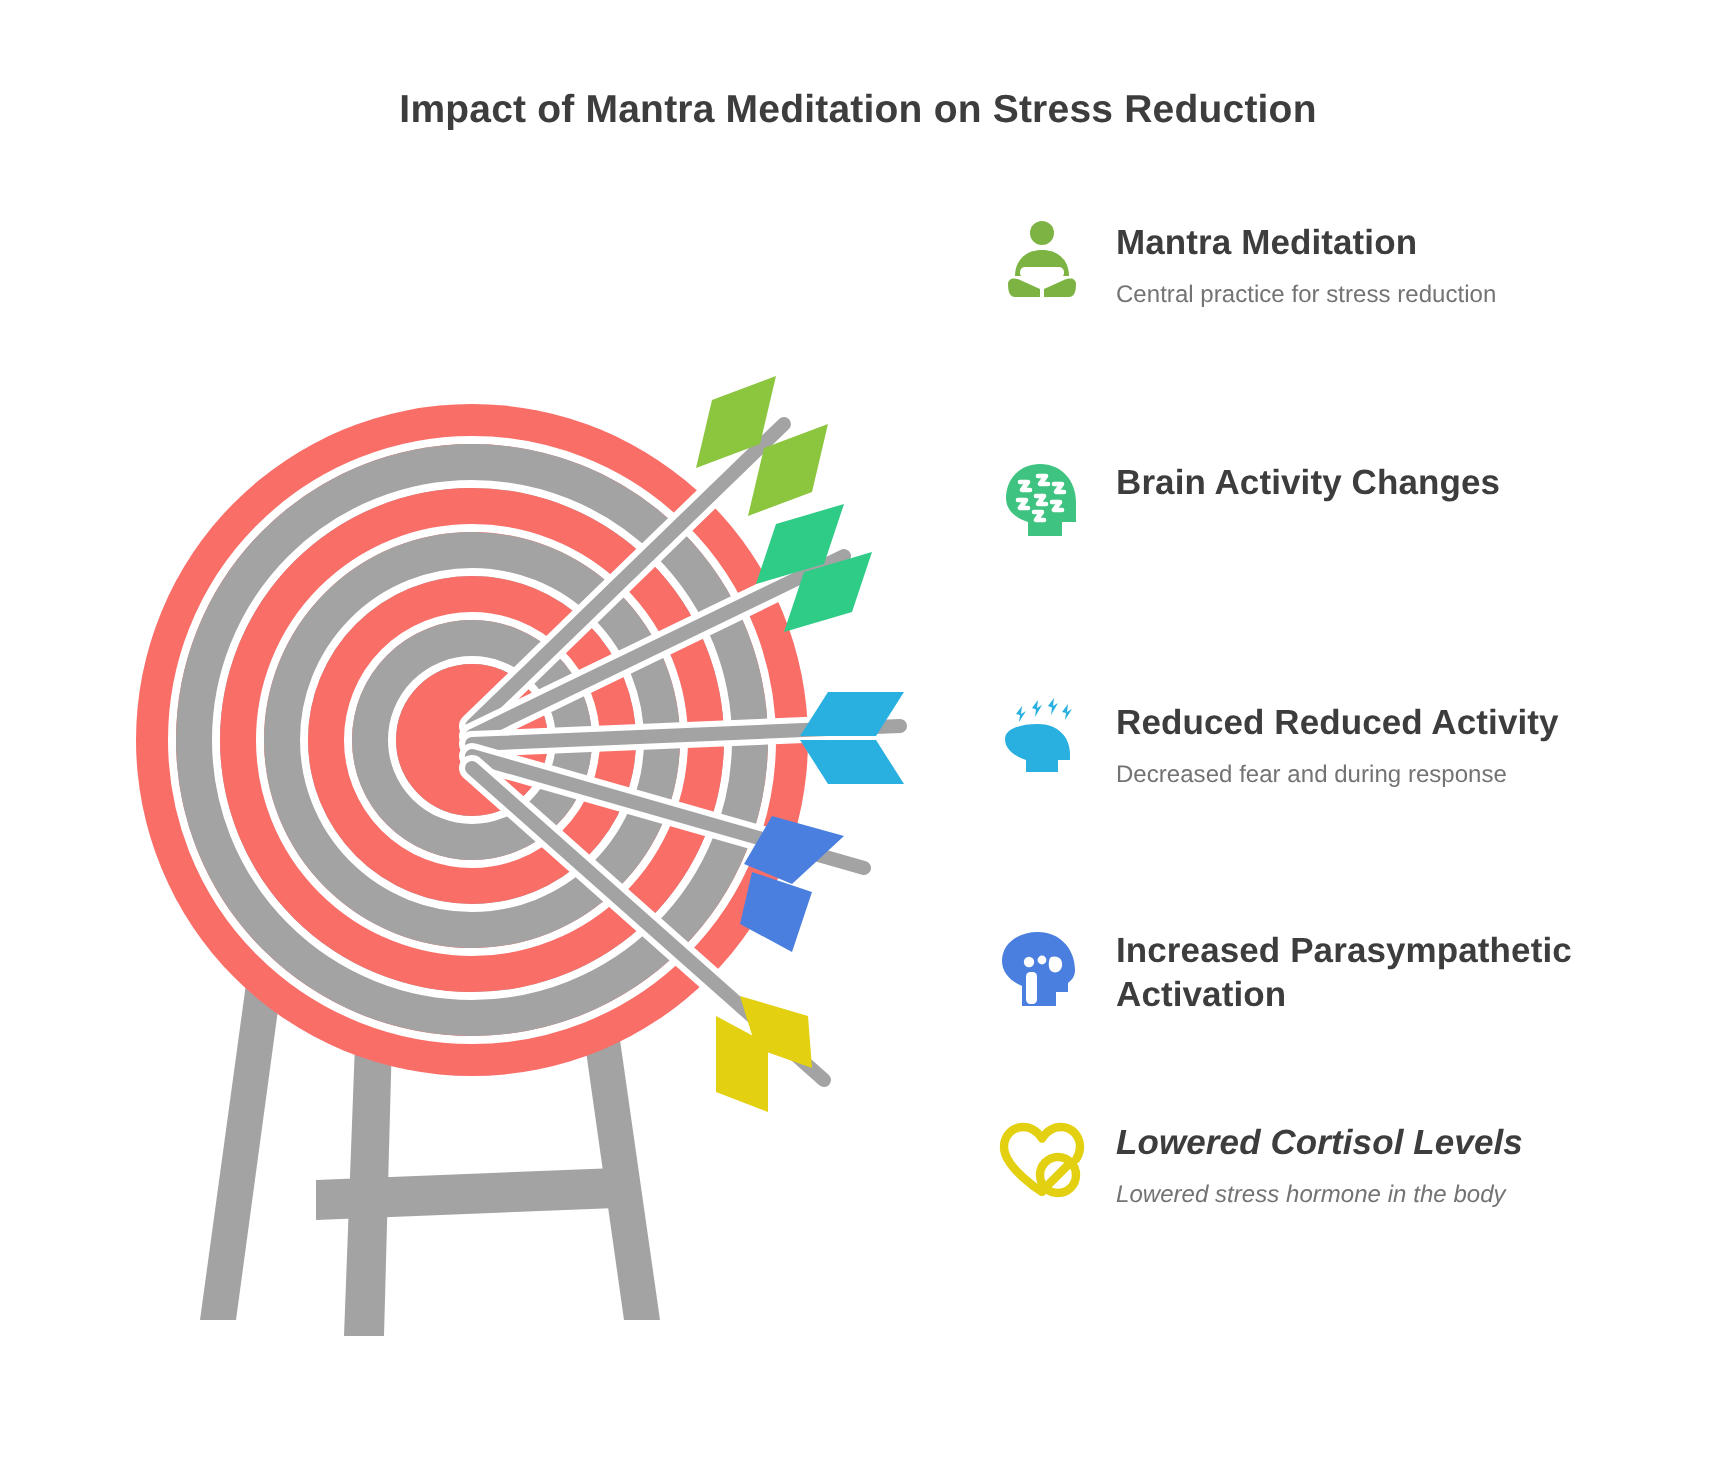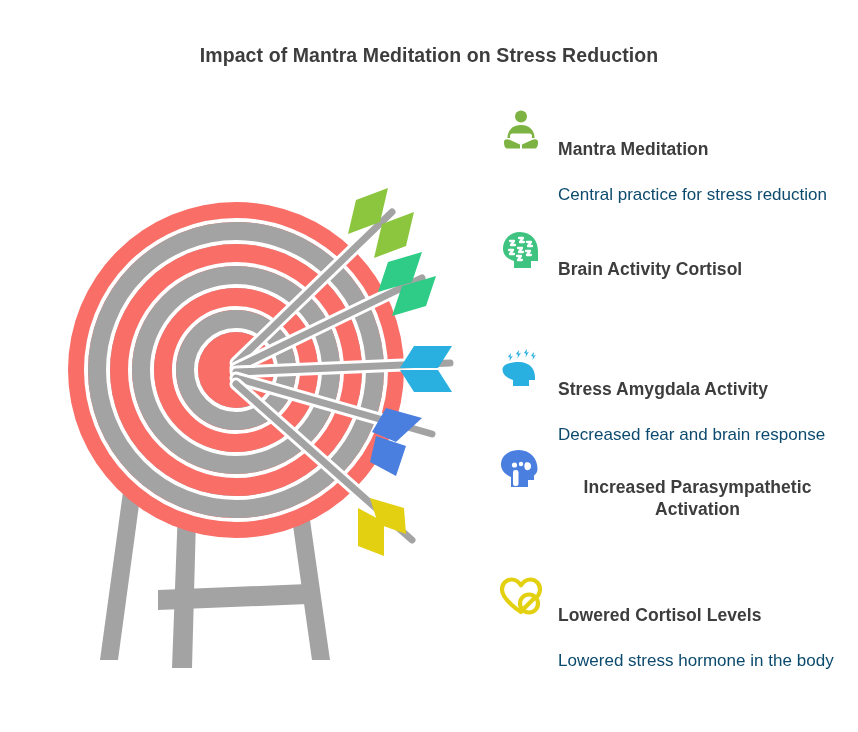--- a/index.html
+++ b/index.html
@@ -79,37 +79,36 @@
   .item .body {
     margin-left: 66px;
     padding-top: 2px;
   }
   .item .heading {
     font-size: 17.5px;
     font-weight: bold;
     color: #3d3d3d;
     line-height: 1.28;
     letter-spacing: 0.05px;
-    margin-top: 28px;
   }
   .item .desc {
-    margin-top: 23px;
-    font-size: 17px;
+    margin-top: 7px;
+    font-size: 12px;
     font-weight: normal;
-    color: #0c4a6e;
+    color: #737373;
     line-height: 1.42;
     letter-spacing: 0.02px;
   }
 
   
   .item-0 { top: 8px; }
   .item-1 { top: 128px; }
   .item-2 { top: 248px; }
-  .item-3 { top: 346px; text-align: center; }
-  .item-4 { top: 474px; }
+  .item-3 { top: 362px; }
+  .item-4 { top: 458px; font-style: italic; }
 </style>
 </head>
 <body>
 
 <div id="infographic">
 
   <div class="title">Impact of Mantra Meditation on Stress Reduction</div>
 
   <div class="illustration">
     <svg viewBox="0 0 450 530" xmlns="http://www.w3.org/2000/svg">
@@ -218,41 +217,41 @@
             <polyline points="21,10 25,10 22,14 26,14"></polyline>
             <polyline points="29,14 33,14 30,18 34,18"></polyline>
             <polyline points="11,22 15,22 12,26 16,26"></polyline>
             <polyline points="20,20 24,20 21,24 25,24"></polyline>
             <polyline points="28,23 32,23 29,27 33,27"></polyline>
             <polyline points="19,28 23,28 20,32 24,32"></polyline>
           </g>
         </svg>
       </span>
       <div class="body">
-        <div class="heading">Brain Activity Cortisol</div>
+        <div class="heading">Brain Activity Changes</div>
       </div>
     </div>
 
     <div class="item item-2">
       <span class="icon">
         <svg viewBox="0 0 46 46" xmlns="http://www.w3.org/2000/svg">
 
           <g fill="#29b0e0">
             <path d="M10 9 L13 5 L12.5 9 L15 7.5 L11.5 13 L12 9.5 Z"></path>
             <path d="M18 6 L21 2 L20.5 6 L23 4.5 L19.5 10.5 L20 6.8 Z"></path>
             <path d="M26 5 L29 1 L28.5 5 L31 3.5 L27.5 9.5 L28 5.8 Z"></path>
             <path d="M33 8 L36 4 L35.5 8 L38 6.5 L34.5 12 L35 8.5 Z"></path>
           </g>
           <path d="M21 14 C31 14 37 20.5 37 29 L37 32 L31 32 L31 38 L15 38 L15 32
                    C9 30 4.5 26.5 4.5 21.5 C4.5 17 11 14 21 14 Z" fill="#29b0e0"></path>
         </svg>
       </span>
       <div class="body">
-        <div class="heading">Stress Amygdala Activity</div>
-        <div class="desc">Decreased fear and brain response</div>
+        <div class="heading">Reduced Reduced Activity</div>
+        <div class="desc">Decreased fear and during response</div>
       </div>
     </div>
 
     <div class="item item-3">
       <span class="icon">
         <svg viewBox="0 0 46 46" xmlns="http://www.w3.org/2000/svg">
           <path d="M21 4 C32 4 39.5 12.5 39.5 23 C39.5 26 38 28 36 29.5
                    L36 34 L30 34 L30 41 L13 41 L13 31
                    C7 28.5 3 24 3 18.5 C3 10 10.5 4 21 4 Z" fill="#4a7fe0"></path>
 

